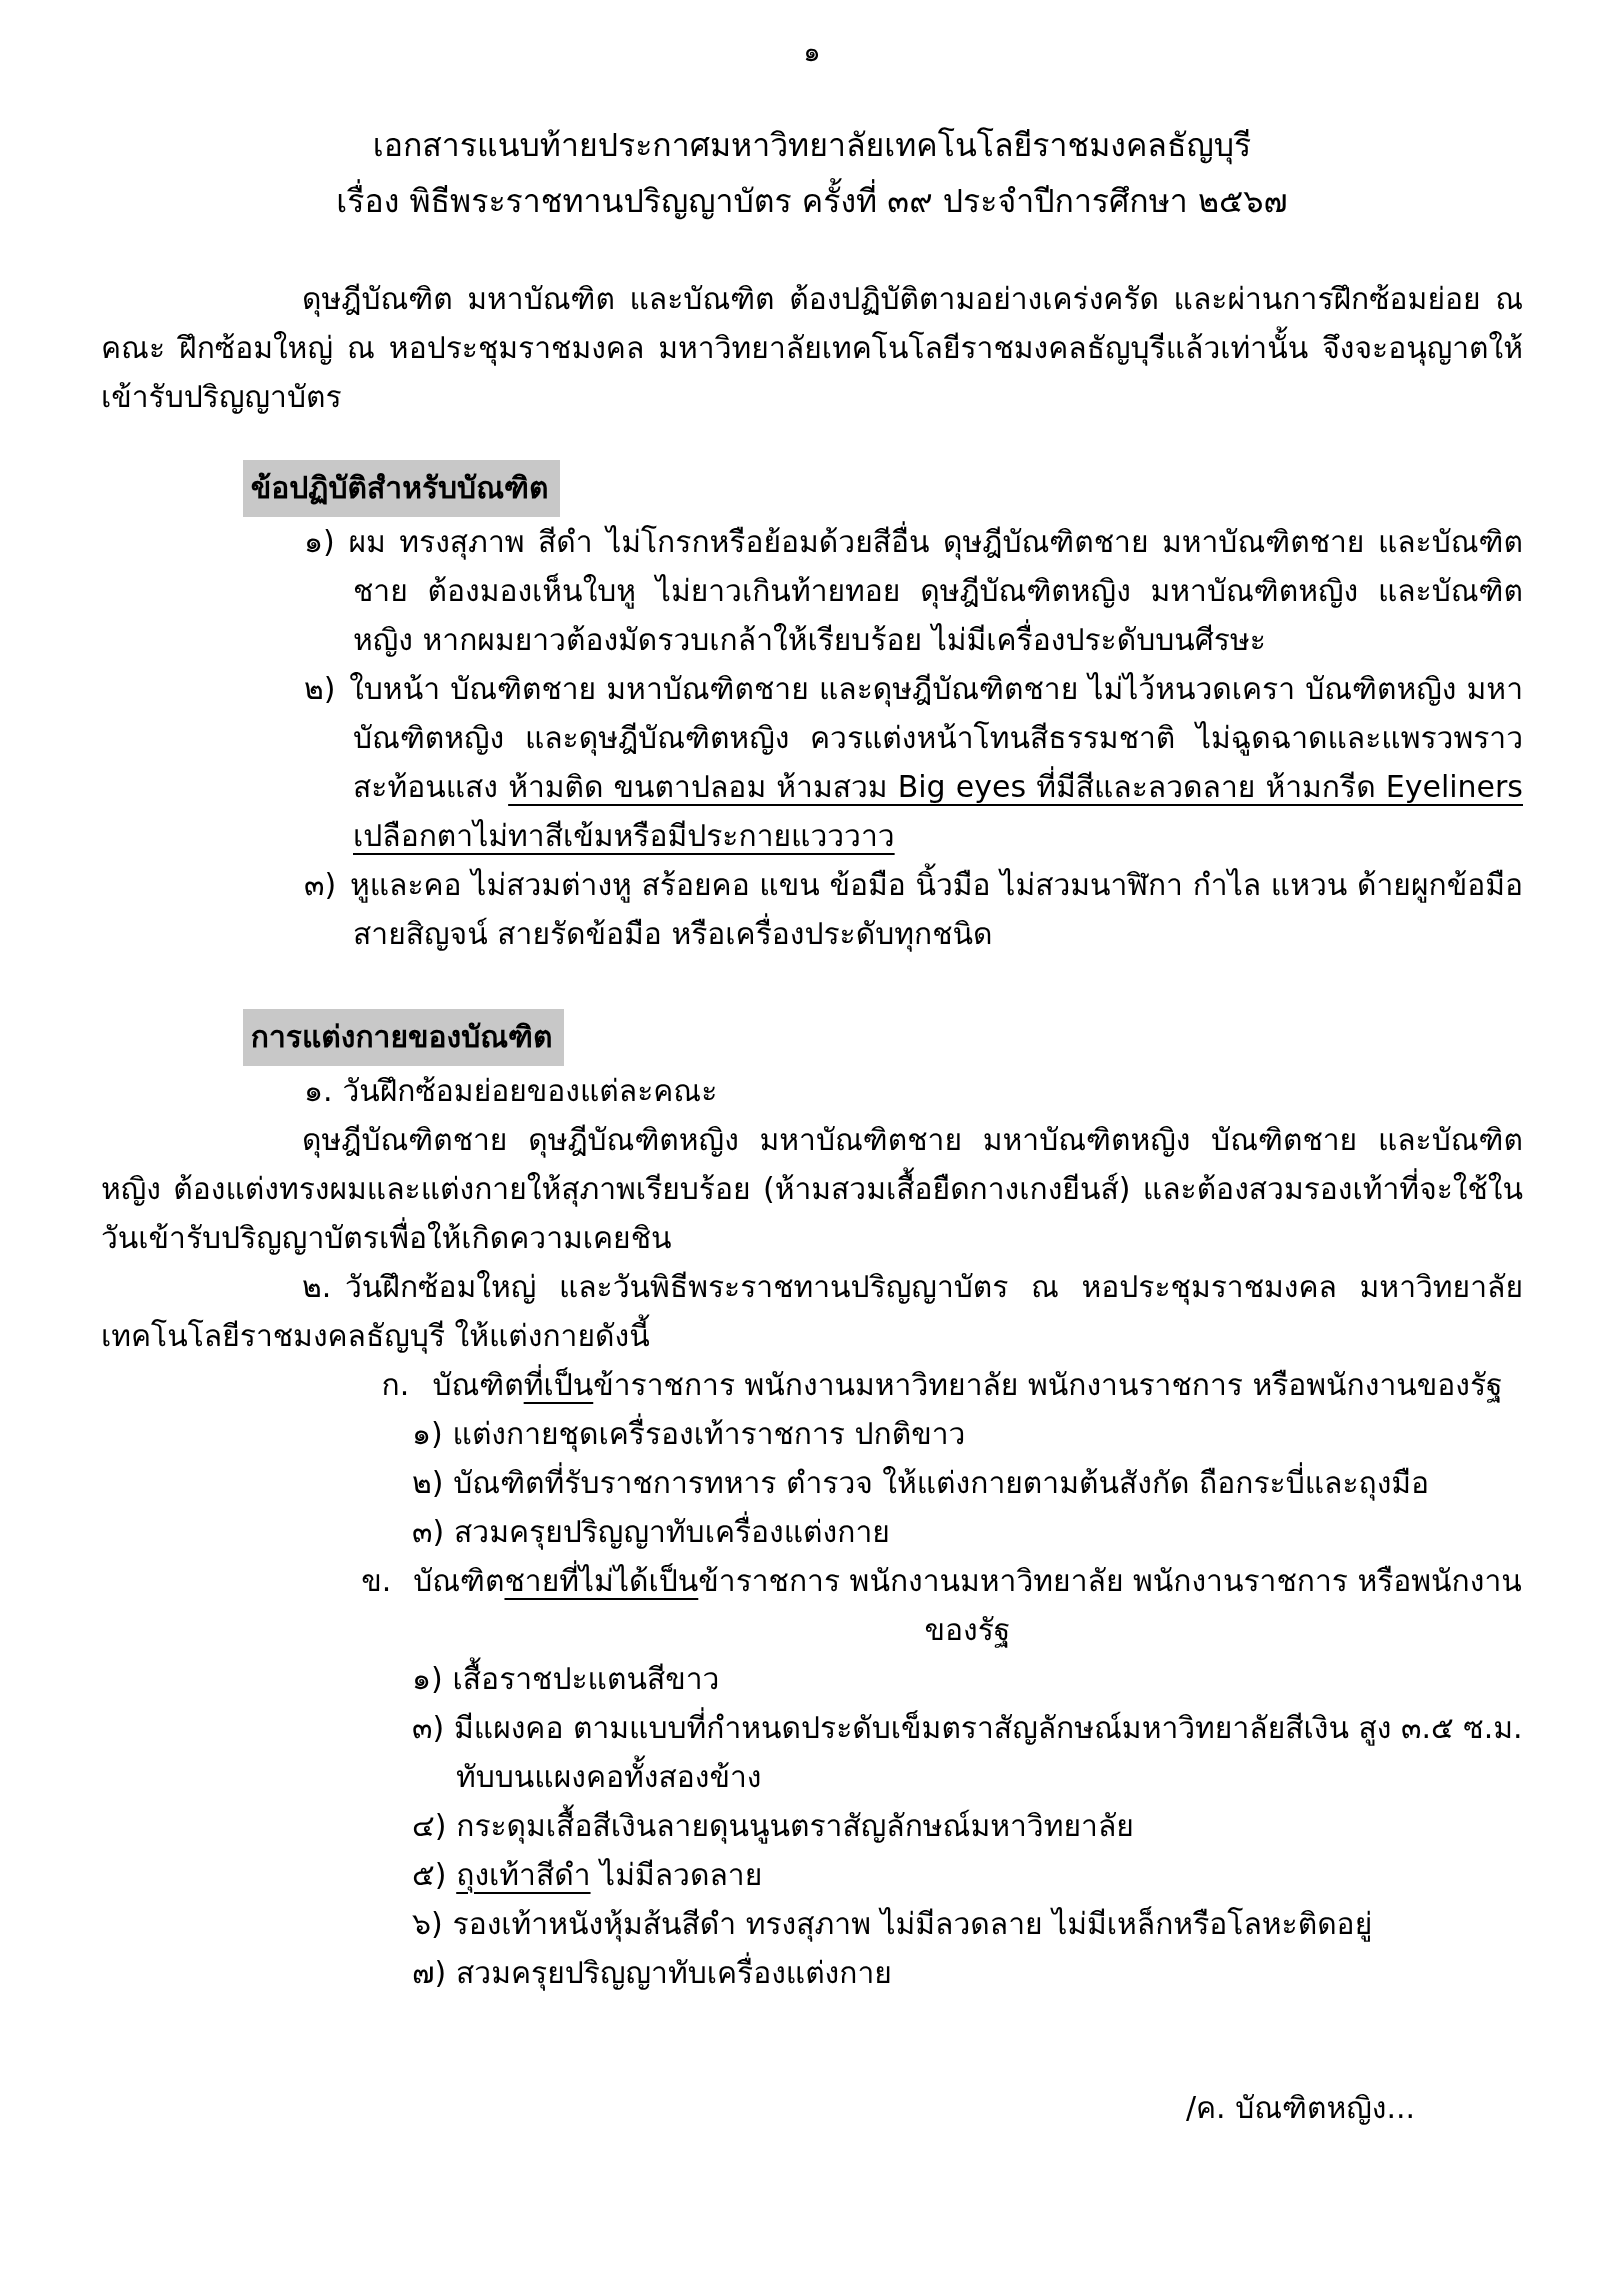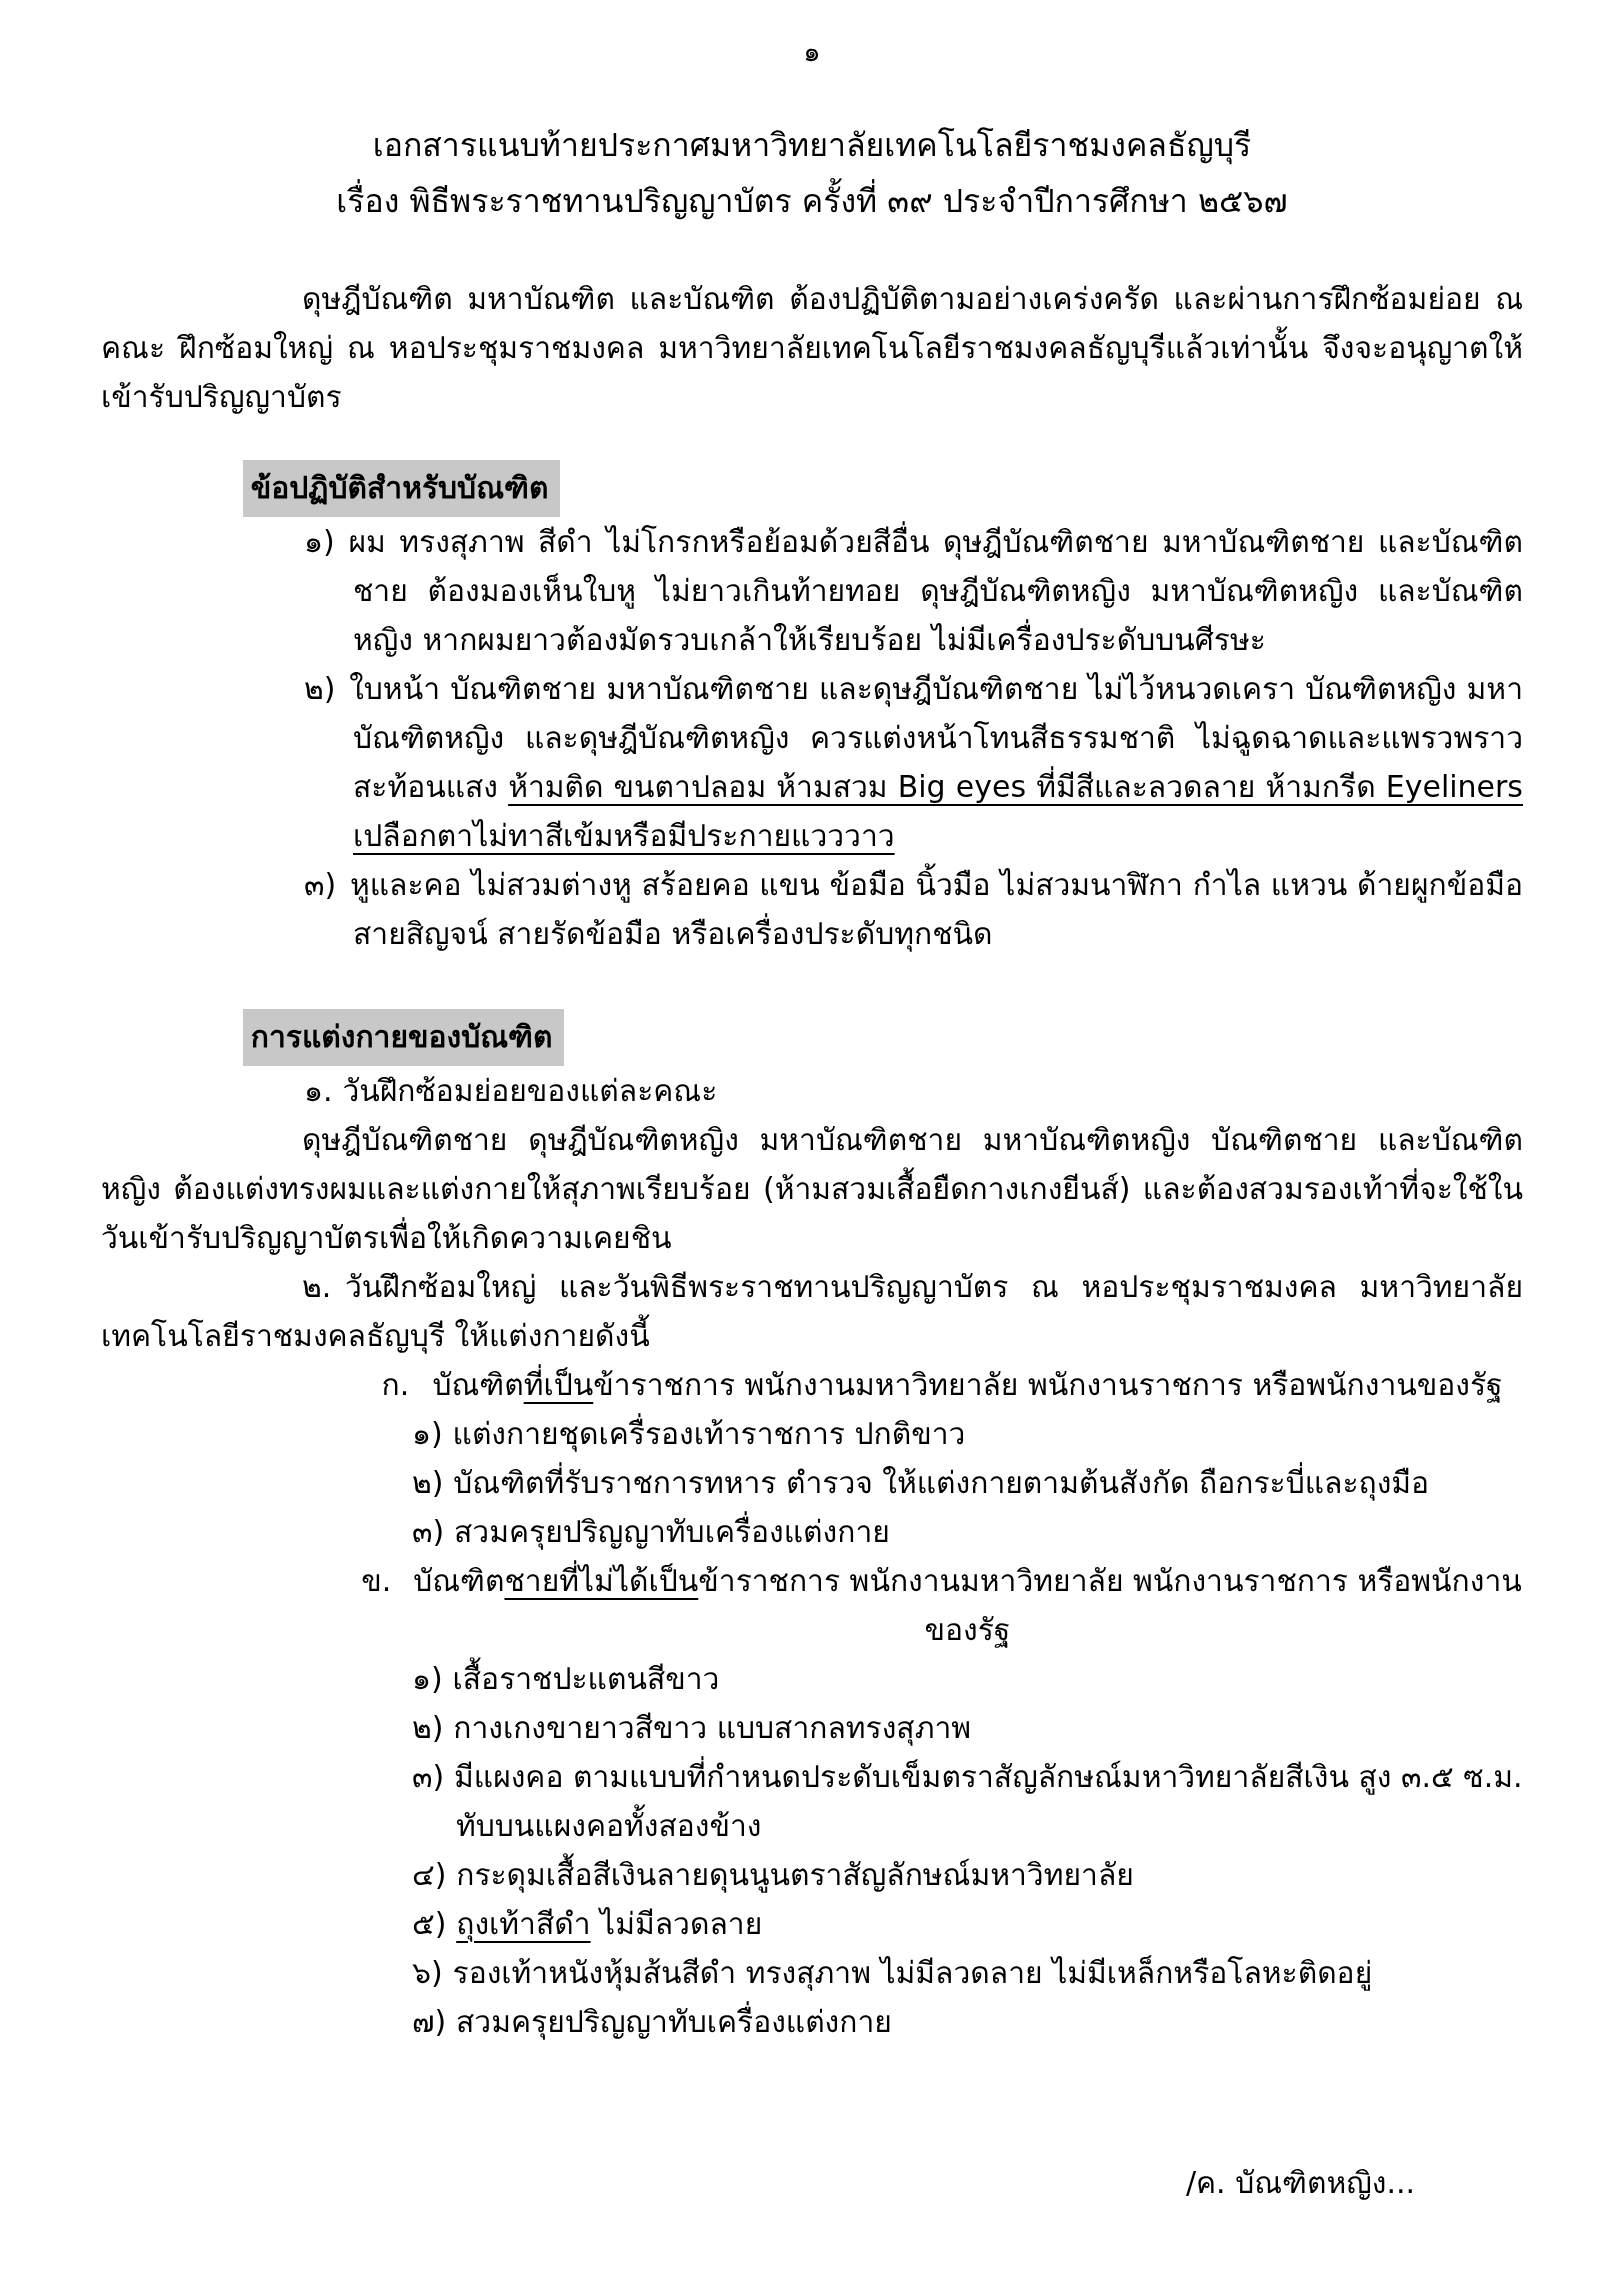--- a/index.html
+++ b/index.html
@@ -68,21 +68,21 @@
     text-align: center;
   }
   .sub-label { display: inline-block; width: 74px; text-indent: 0; }
   .sub-item {
     margin-left: 311px;
     padding-left: 44px;
     text-indent: -44px;
   }
   .sub-item .num { padding-right: 9.8px; }
   .footer {
-    margin-top: 112px;
+    margin-top: 86px;
     text-align: right;
     padding-right: 108px;
   }
 </style>
 </head>
 <body>
 
 <div class="page">
 
   <div class="page-num">๑</div>
@@ -119,21 +119,20 @@
   <div>
     <div class="sub-item"><span class="num">๑)</span><span>แต่งกายชุดเครื่รองเท้าราชการ  ปกติขาว</span></div>
     <div class="sub-item"><span class="num">๒)</span><span>บัณฑิตที่รับราชการทหาร  ตำรวจ  ให้แต่งกายตามต้นสังกัด ถือกระบี่และถุงมือ</span></div>
     <div class="sub-item"><span class="num">๓)</span><span>สวมครุยปริญญาทับเครื่องแต่งกาย</span></div>
   </div>
 
   <div class="sub-head"><span class="sub-label">ข.</span><span>บัณฑิต</span><span class="u">ชายที่ไม่ได้เป็น</span><span>ข้าราชการ พนักงานมหาวิทยาลัย พนักงานราชการ หรือพนักงานของรัฐ</span></div>
 
   <div>
     <div class="sub-item"><span class="num">๑)</span><span>เสื้อราชปะแตนสีขาว</span></div>
-    <div class="sub-item"><span class="num">๒)</span><span>กางเกงขายาวสีขาว  แบบสากลทรงสุภาพ</span></div>
     <div class="sub-item"><span class="num">๓)</span><span>มีแผงคอ  ตามแบบที่กำหนดประดับเข็มตราสัญลักษณ์มหาวิทยาลัยสีเงิน  สูง ๓.๕ ซ.ม. ทับบนแผงคอทั้งสองข้าง</span></div>
     <div class="sub-item"><span class="num">๔)</span><span>กระดุมเสื้อสีเงินลายดุนนูนตราสัญลักษณ์มหาวิทยาลัย</span></div>
     <div class="sub-item"><span class="num">๕)</span><span class="u">ถุงเท้าสีดำ</span><span>  ไม่มีลวดลาย</span></div>
     <div class="sub-item"><span class="num">๖)</span><span>รองเท้าหนังหุ้มส้นสีดำ  ทรงสุภาพ  ไม่มีลวดลาย  ไม่มีเหล็กหรือโลหะติดอยู่</span></div>
     <div class="sub-item"><span class="num">๗)</span><span>สวมครุยปริญญาทับเครื่องแต่งกาย</span></div>
   </div>
 
   <div class="footer">/ค. บัณฑิตหญิง...</div>
 
 </div>

